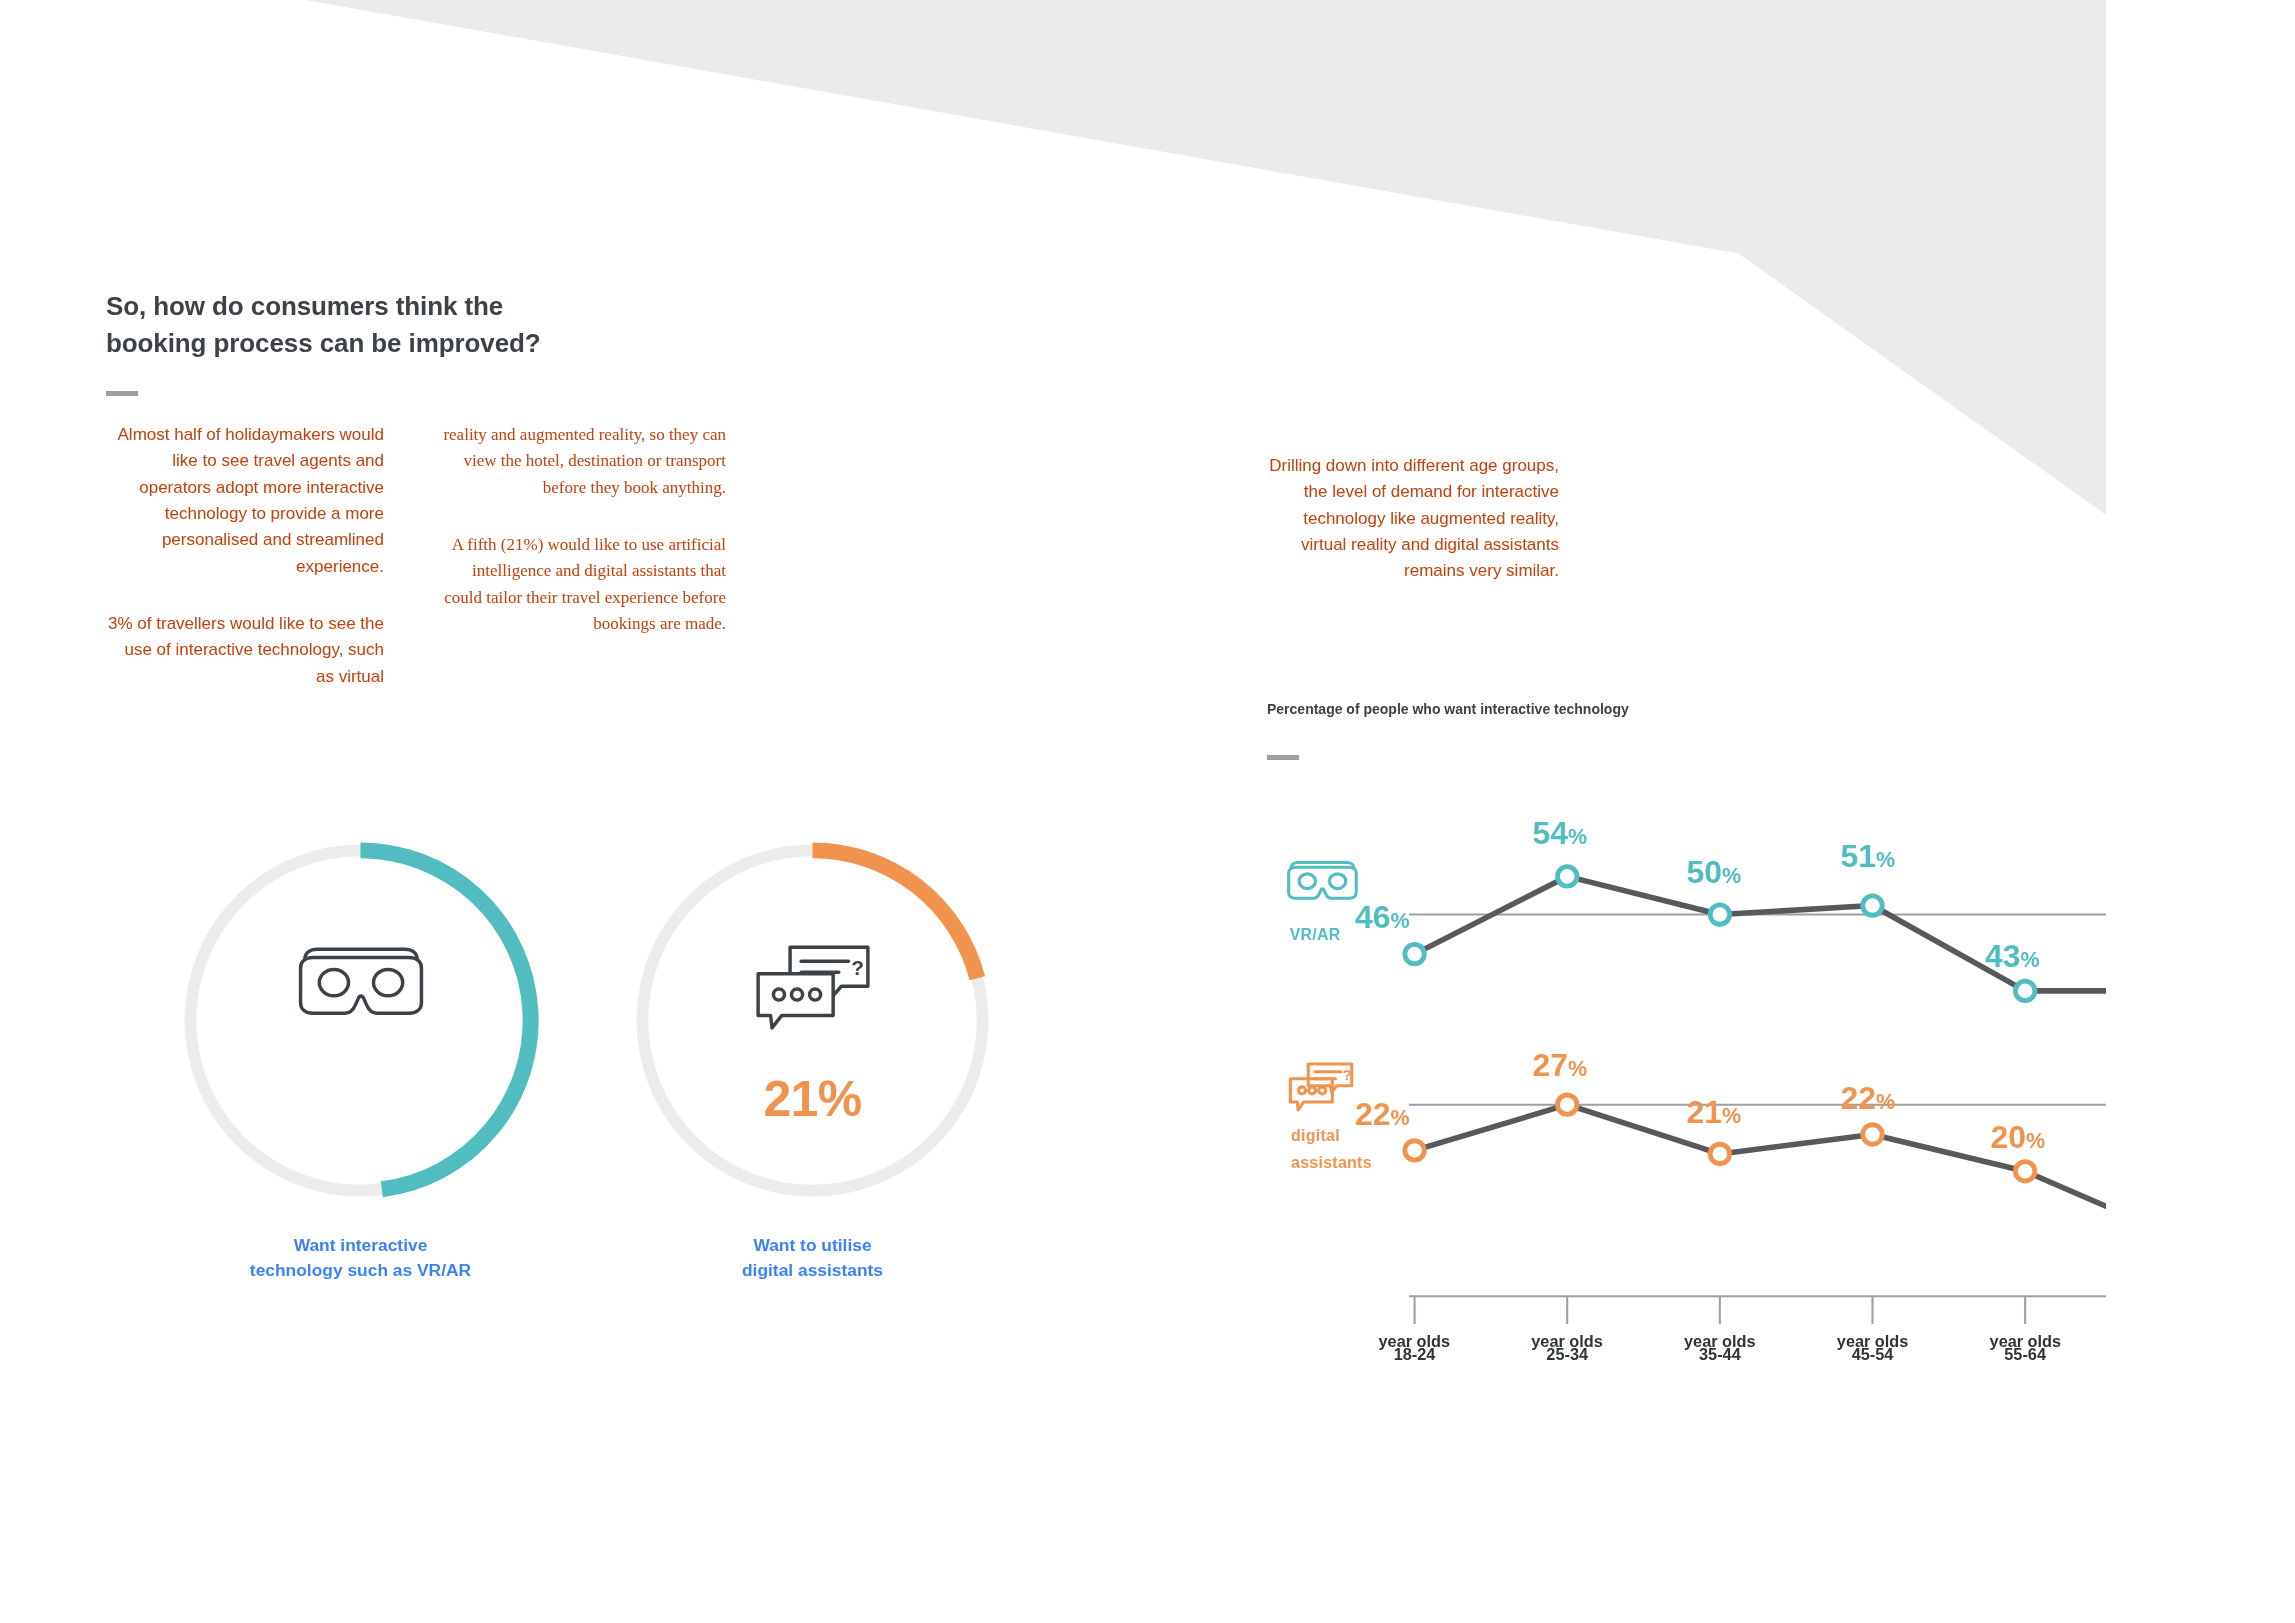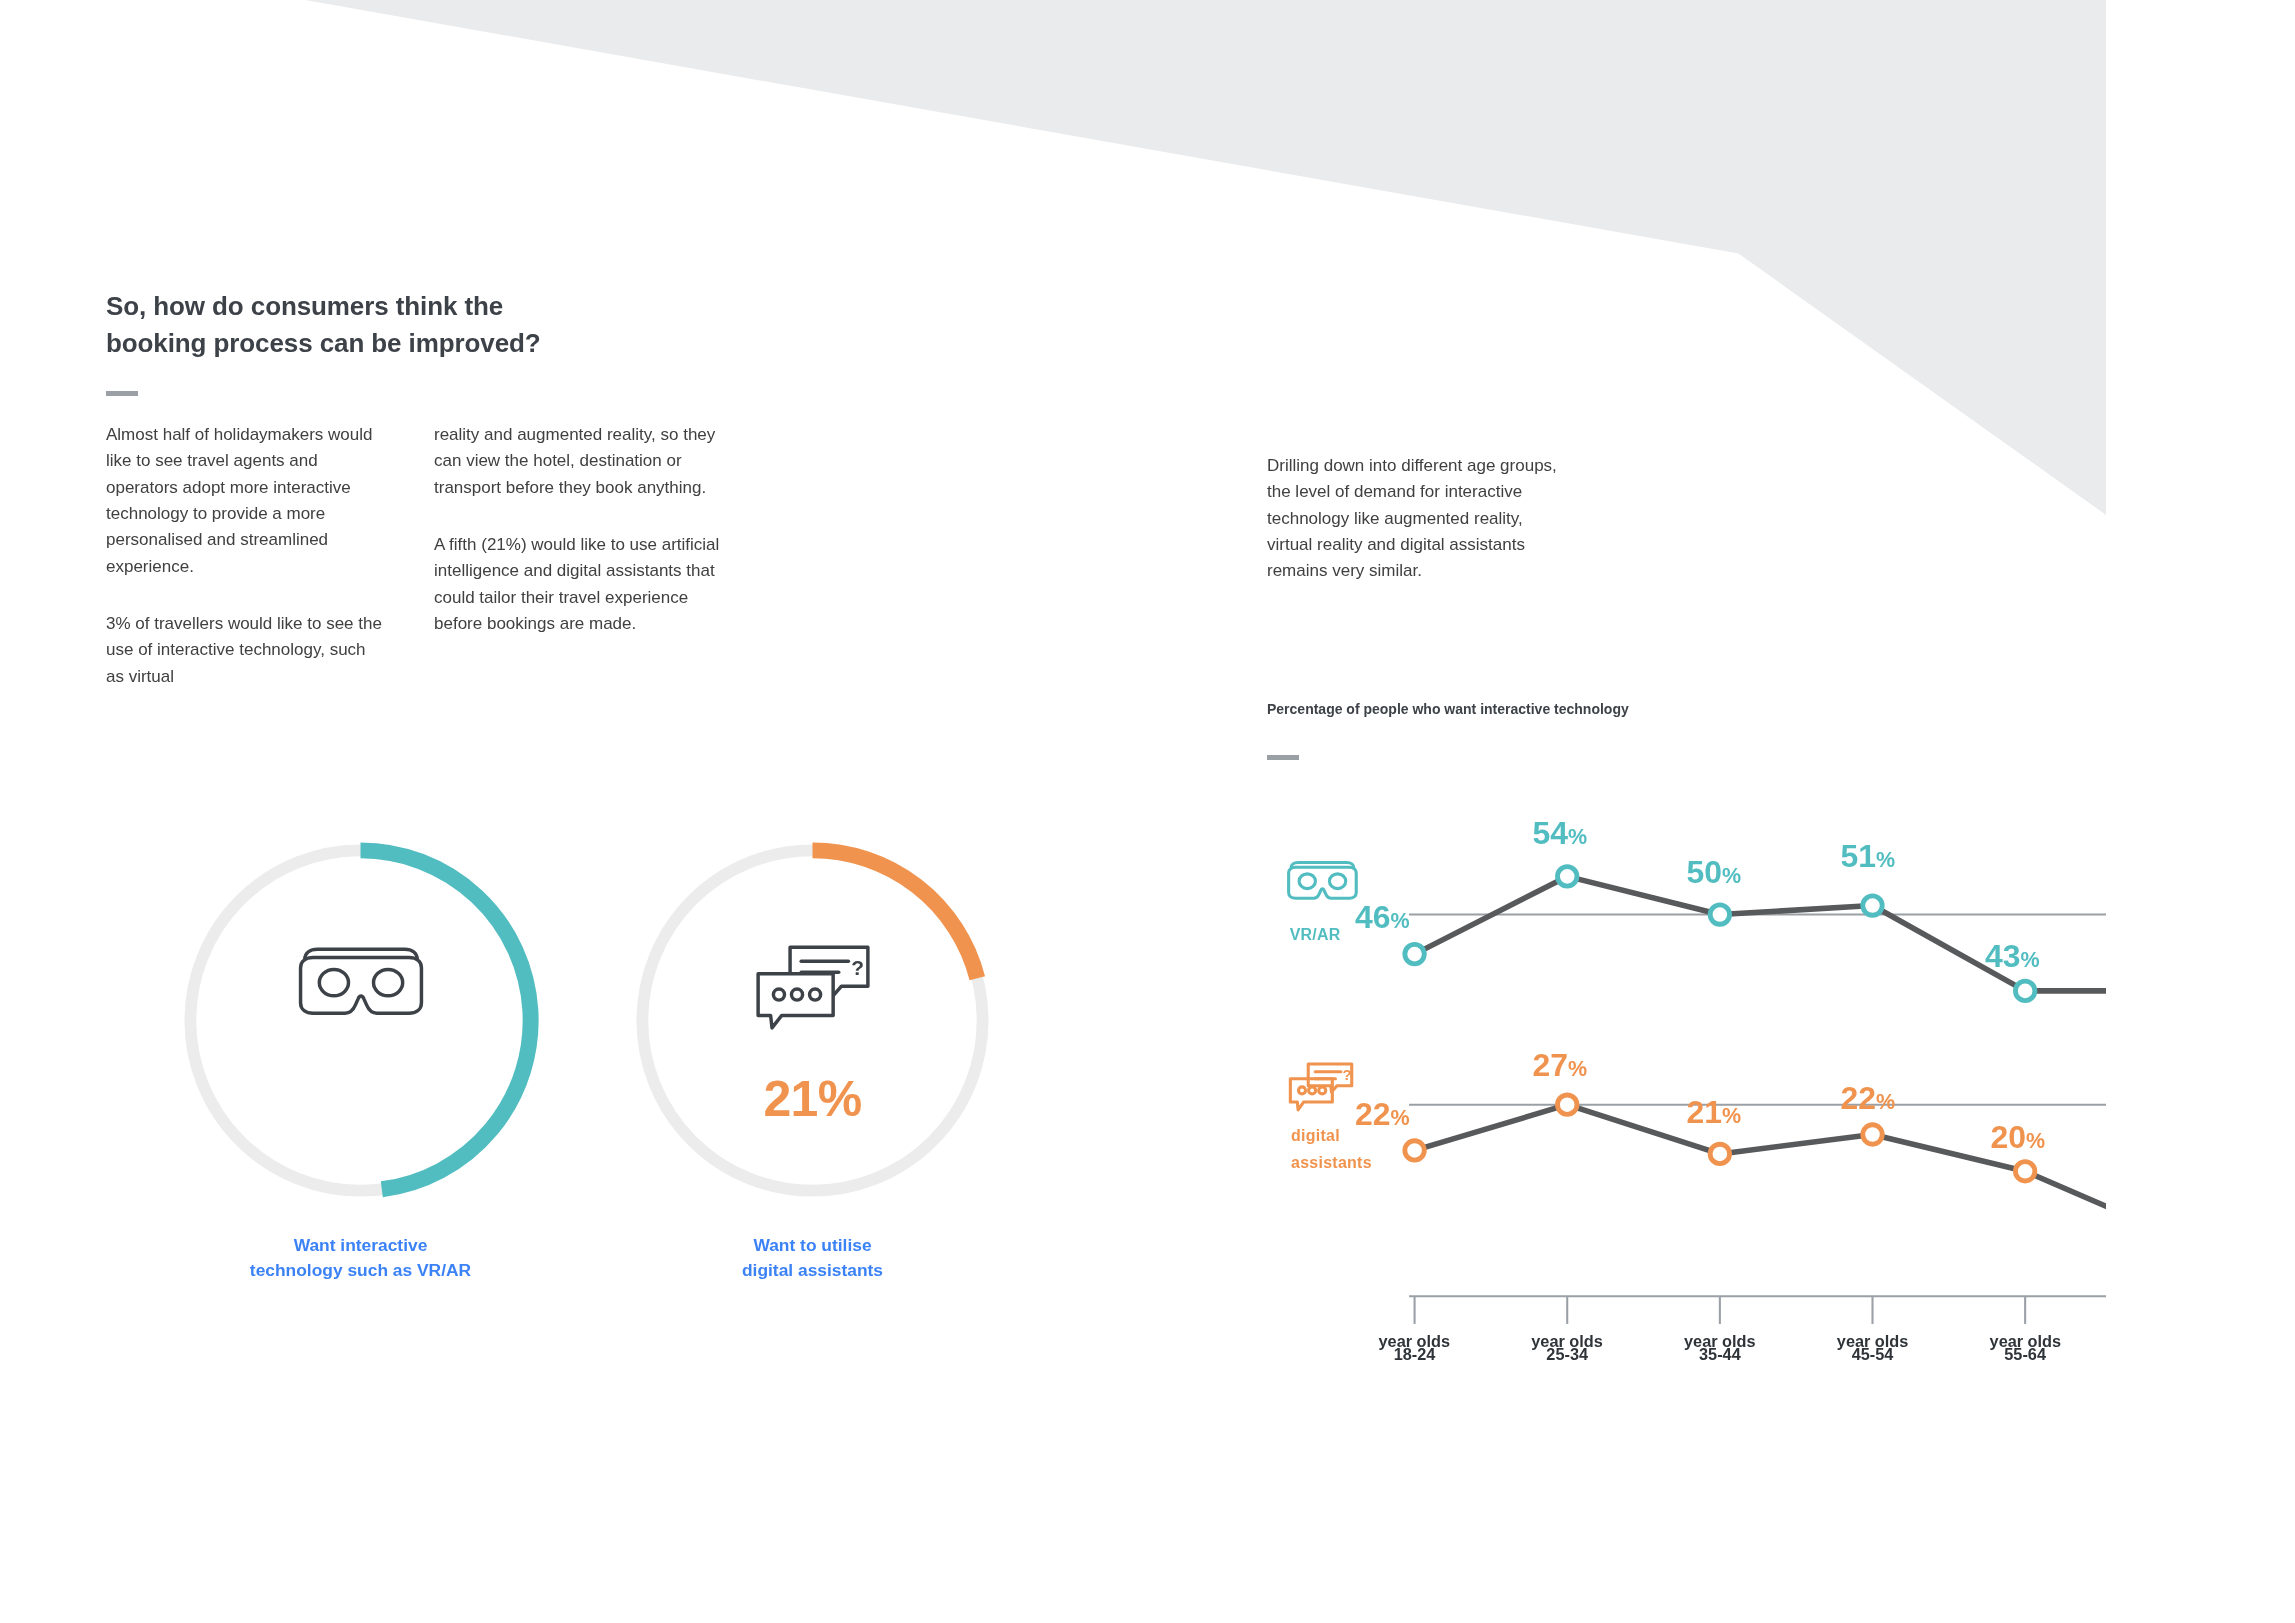--- a/index.html
+++ b/index.html
@@ -44,25 +44,26 @@
     width: 32px;
     height: 4.9px;
     background: #9aa0a6;
     margin-top: 29px;
   }
   
   .copy-col {
     position: absolute;
     font-size: 17px;
     line-height: 1.55;
-    color: #404040;
-    z-index: 2;
+    color: #c2410c;
+    z-index: 2;
+    text-align: right;
   }
   #copy-col-1 { left: 106px; top: 422px;  width: 278px; }
-  #copy-col-2 { left: 434px; top: 422px;  width: 292px; }
+  #copy-col-2 { left: 434px; top: 422px;  width: 292px; font-family: Liberation Serif, serif; }
   #copy-col-3 { left: 1267px; top: 422px; width: 292px; }
   .copy-col p { margin: 0 0 26px 0; }
   .copy-col p:last-child { margin-bottom: 0; margin-top: 31px; }
 
   
   #donuts {
     position: absolute;
     left: 104px;
     top: 819px;
     z-index: 2;

